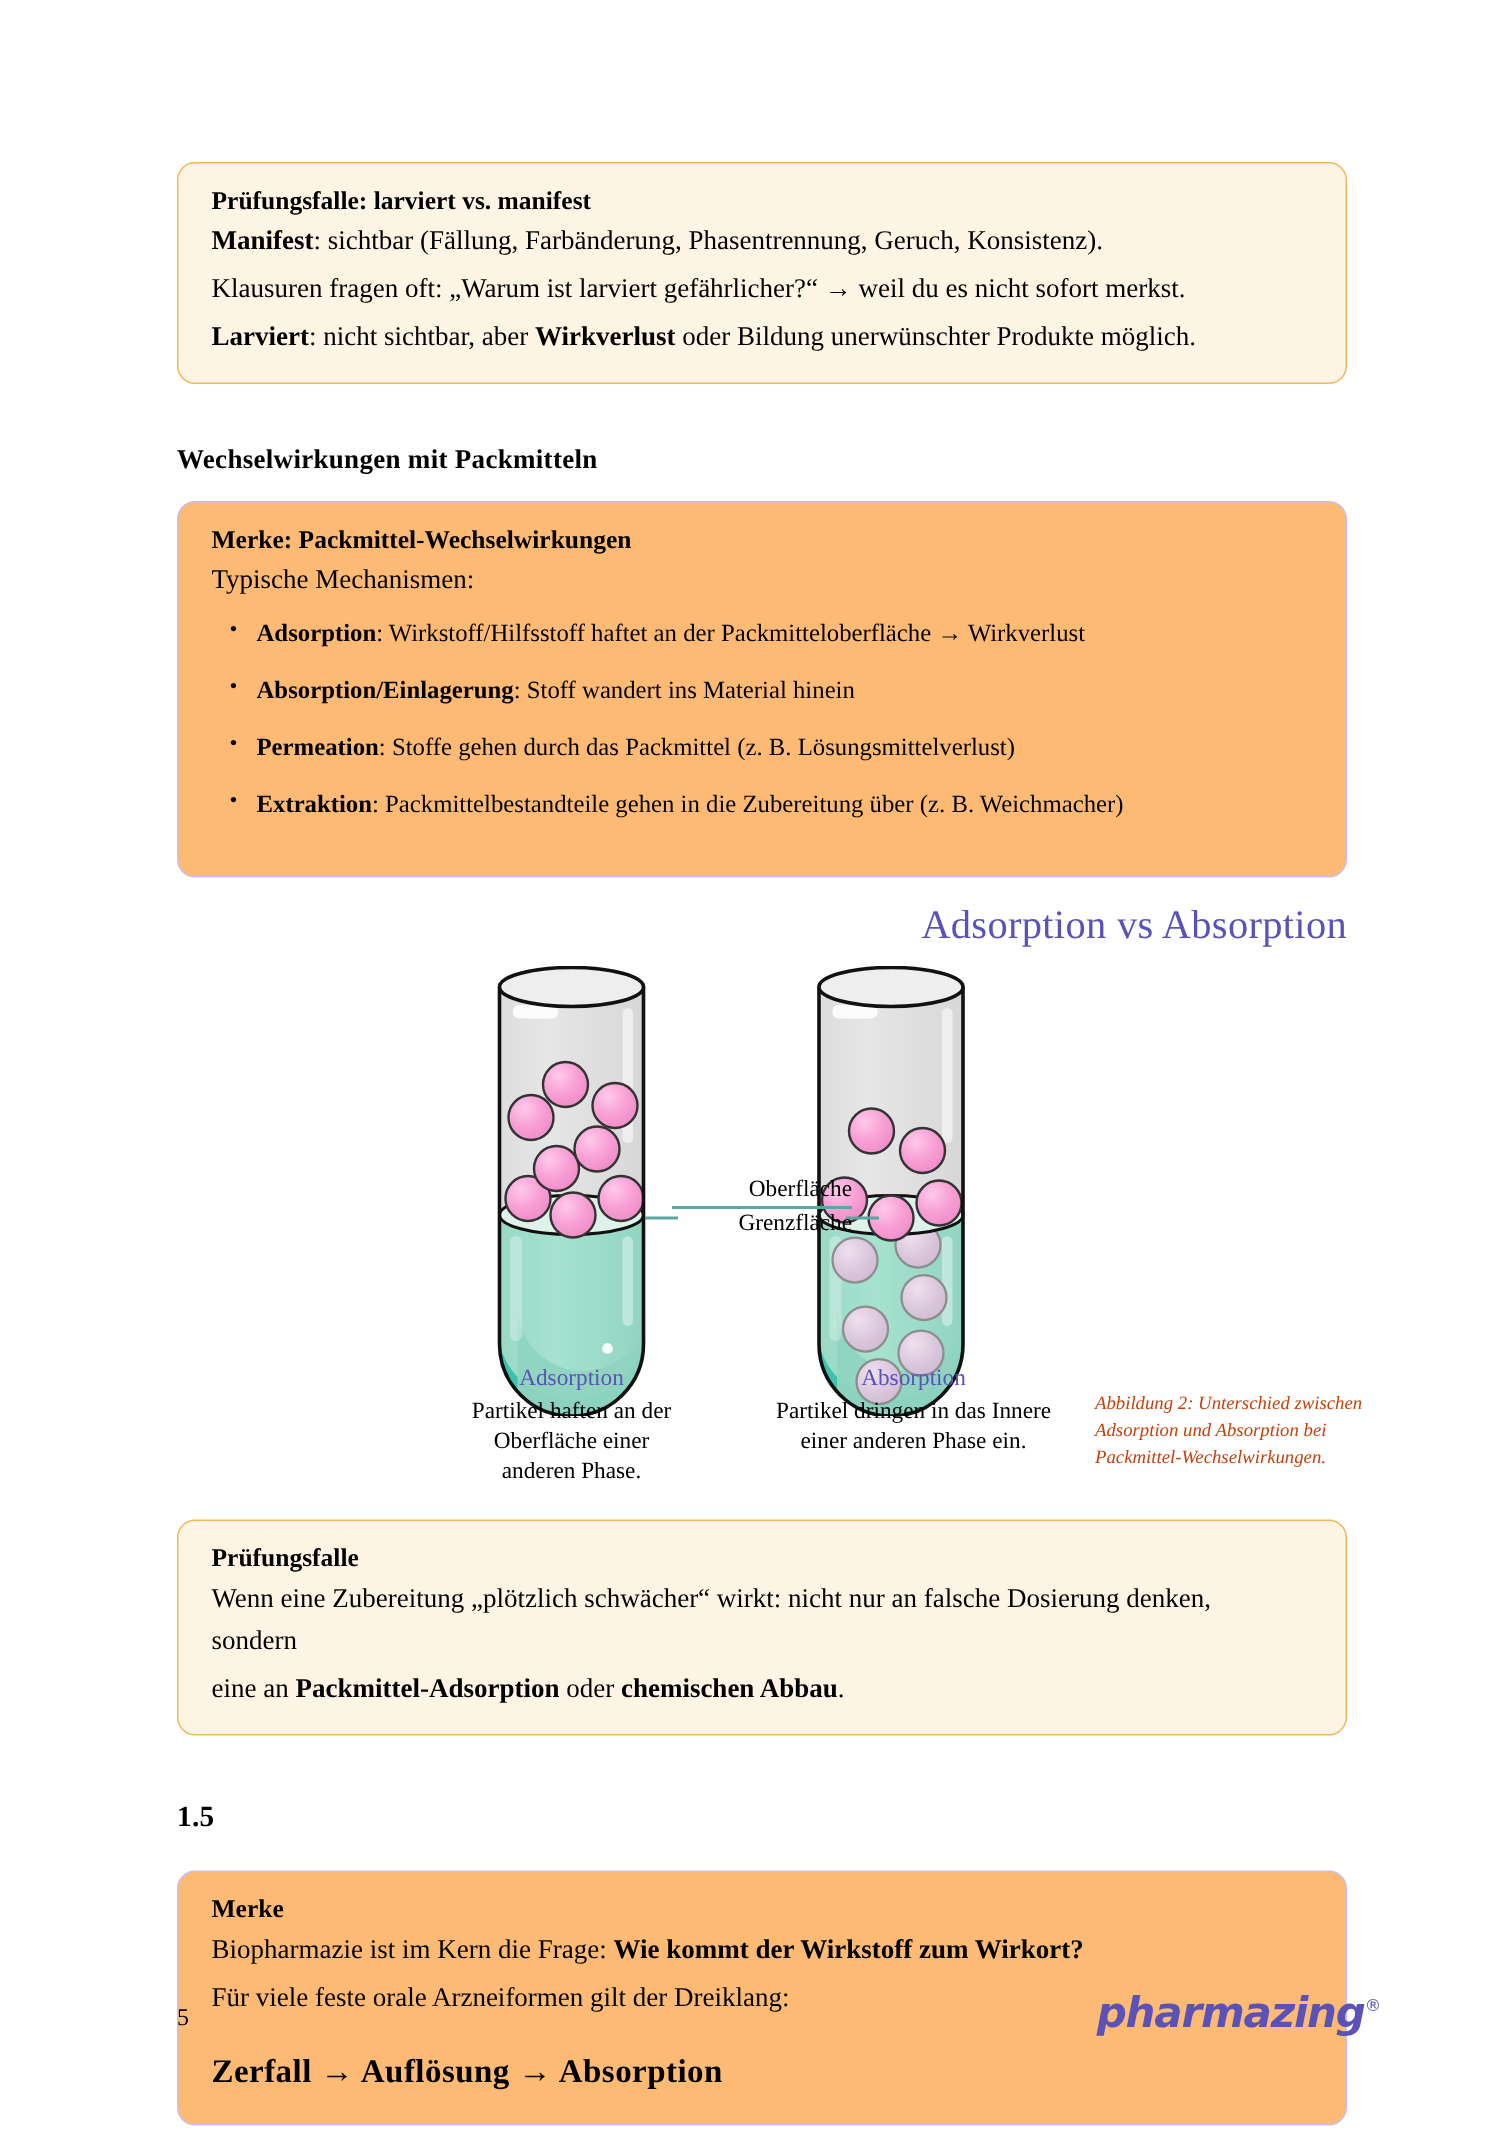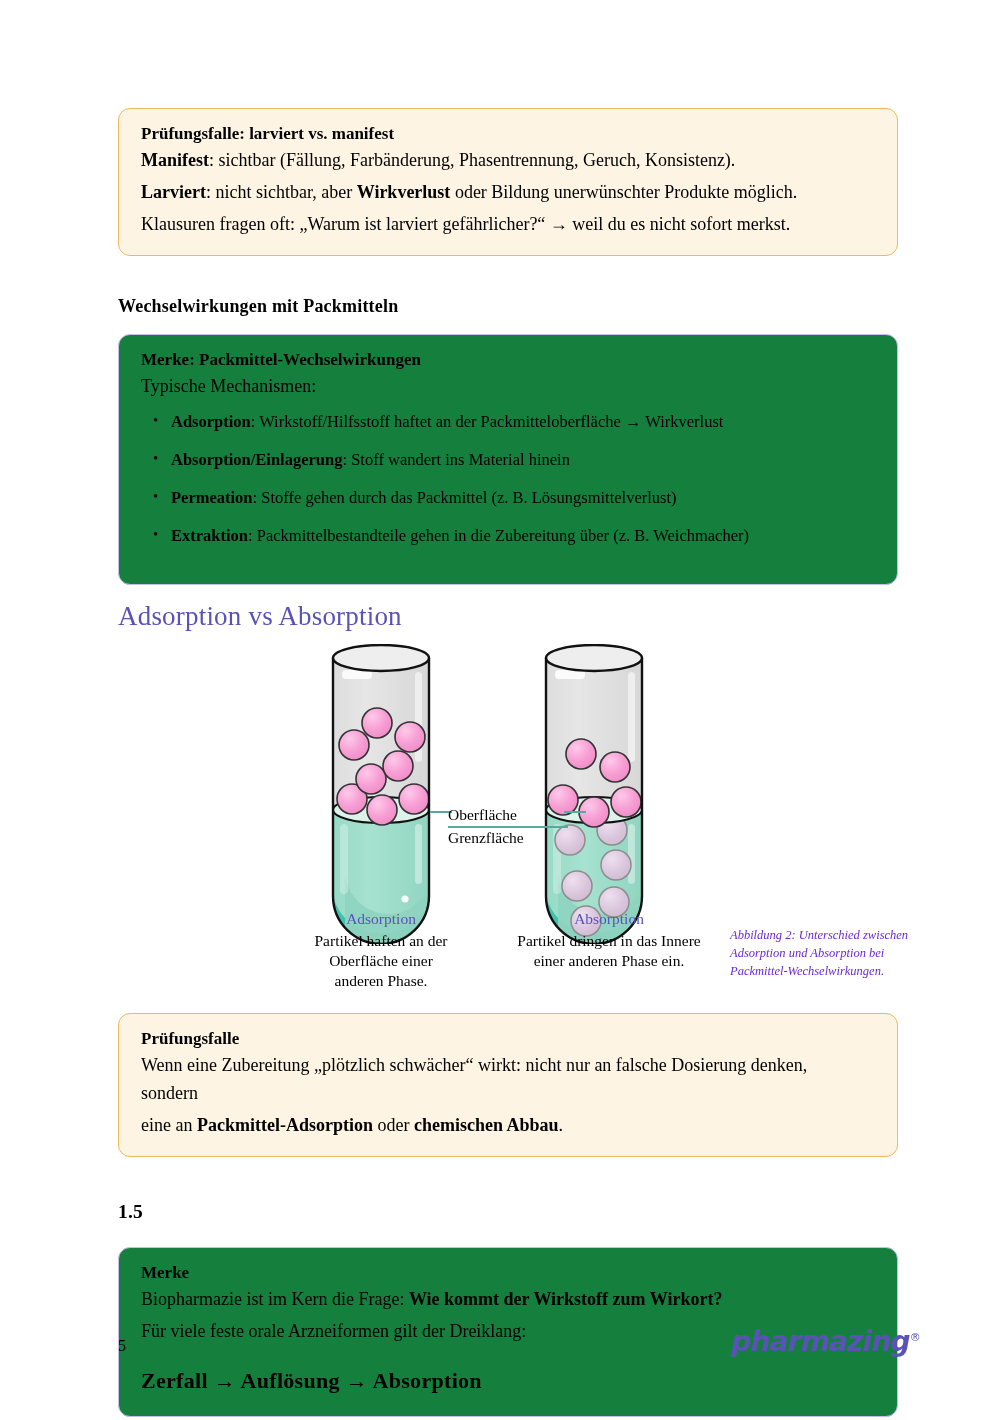--- a/index.html
+++ b/index.html
@@ -33,21 +33,21 @@
   .box {
     box-sizing: border-box;
     border-radius: 12px;
     padding: 14px 29px 16px 22px;
   }
   .box-warn {
     background: #fdf4e3;
     border: 1.2px solid #f0b95c;
   }
   .box-note {
-    background: #15803d;
+    background: #fdba74;
     border: 1.2px solid #c9bdee;
   }
   .box-title {
     font-weight: bold;
     font-size: 17px;
     line-height: 1.35;
     margin: 0 0 1px 0;
   }
   .box-line {
     font-size: 18px;
@@ -95,21 +95,21 @@
     color: #000;
   }
 
   
   .figure {
     position: relative;
     width: 780px;
     height: 420px;
   }
   .fig-title {
-    text-align: left;
+    text-align: right;
     color: #5b52b8;
     font-size: 27px;
     line-height: 1;
     padding-top: 18px;
     letter-spacing: 0.2px;
   }
   .tubes-wrap {
     position: relative;
     width: 780px;
     height: 300px;
@@ -122,24 +122,23 @@
     height: 300px;
   }
   .tube-left  { left: 211px; }
   .tube-right { left: 424px; }
 
   .iface-label {
     position: absolute;
     left: 330px;
     top: 140px;
     width: 120px;
-    text-align: left;
+    text-align: right;
     font-size: 15.5px;
     line-height: 1.22;
-    margin-top: 22px;
   }
   .iface-label .rule {
     height: 1.6px;
     background: #5aa8a0;
     margin: 1px 0;
   }
   .iface-tick-l, .iface-tick-r {
     position: absolute;
     top: 167px;
     height: 1.6px;
@@ -164,21 +163,21 @@
     margin-bottom: 1px;
   }
   .fig-credit {
     position: absolute;
     left: 612px;
     top: 342px;
     width: 200px;
     font-style: italic;
     font-size: 12.5px;
     line-height: 1.42;
-    color: #6d28d9;
+    color: #c2410c;
   }
 
   
   .formula {
     font-weight: bold;
     font-size: 22px;
     margin-bottom: 6px;
     letter-spacing: 0.3px;
   }
 
@@ -209,22 +208,22 @@
 </style>
 </head>
 <body>
 
 <div class="page">
   <div class="content">
 
     <div class="box box-warn" style="margin-top:108px;">
       <p class="box-title">Prüfungsfalle: larviert vs. manifest</p>
       <p class="box-line"><b>Manifest</b><span>: sichtbar (Fällung, Farbänderung, Phasentrennung, Geruch, Konsistenz).</span></p>
+      <p class="box-line sp">Klausuren fragen oft: „Warum ist larviert gefährlicher?“ → weil du es nicht sofort merkst.</p>
       <p class="box-line sp"><b>Larviert</b><span>: nicht sichtbar, aber </span><b>Wirkverlust</b><span> oder Bildung unerwünschter Produkte möglich.</span></p>
-      <p class="box-line sp">Klausuren fragen oft: „Warum ist larviert gefährlicher?“ → weil du es nicht sofort merkst.</p>
     </div>
 
     <p class="h-sub" style="margin-top:40px;">Wechselwirkungen mit Packmitteln</p>
 
     <div class="box box-note" style="margin-top:17px;">
       <p class="box-title">Merke: Packmittel-Wechselwirkungen</p>
       <p class="box-line">Typische Mechanismen:</p>
       <ul class="mech">
         <li><b>Adsorption</b><span>: Wirkstoff/Hilfsstoff haftet an der Packmitteloberfläche → Wirkverlust</span></li>
         <li><b>Absorption/Einlagerung</b><span>: Stoff wandert ins Material hinein</span></li>

